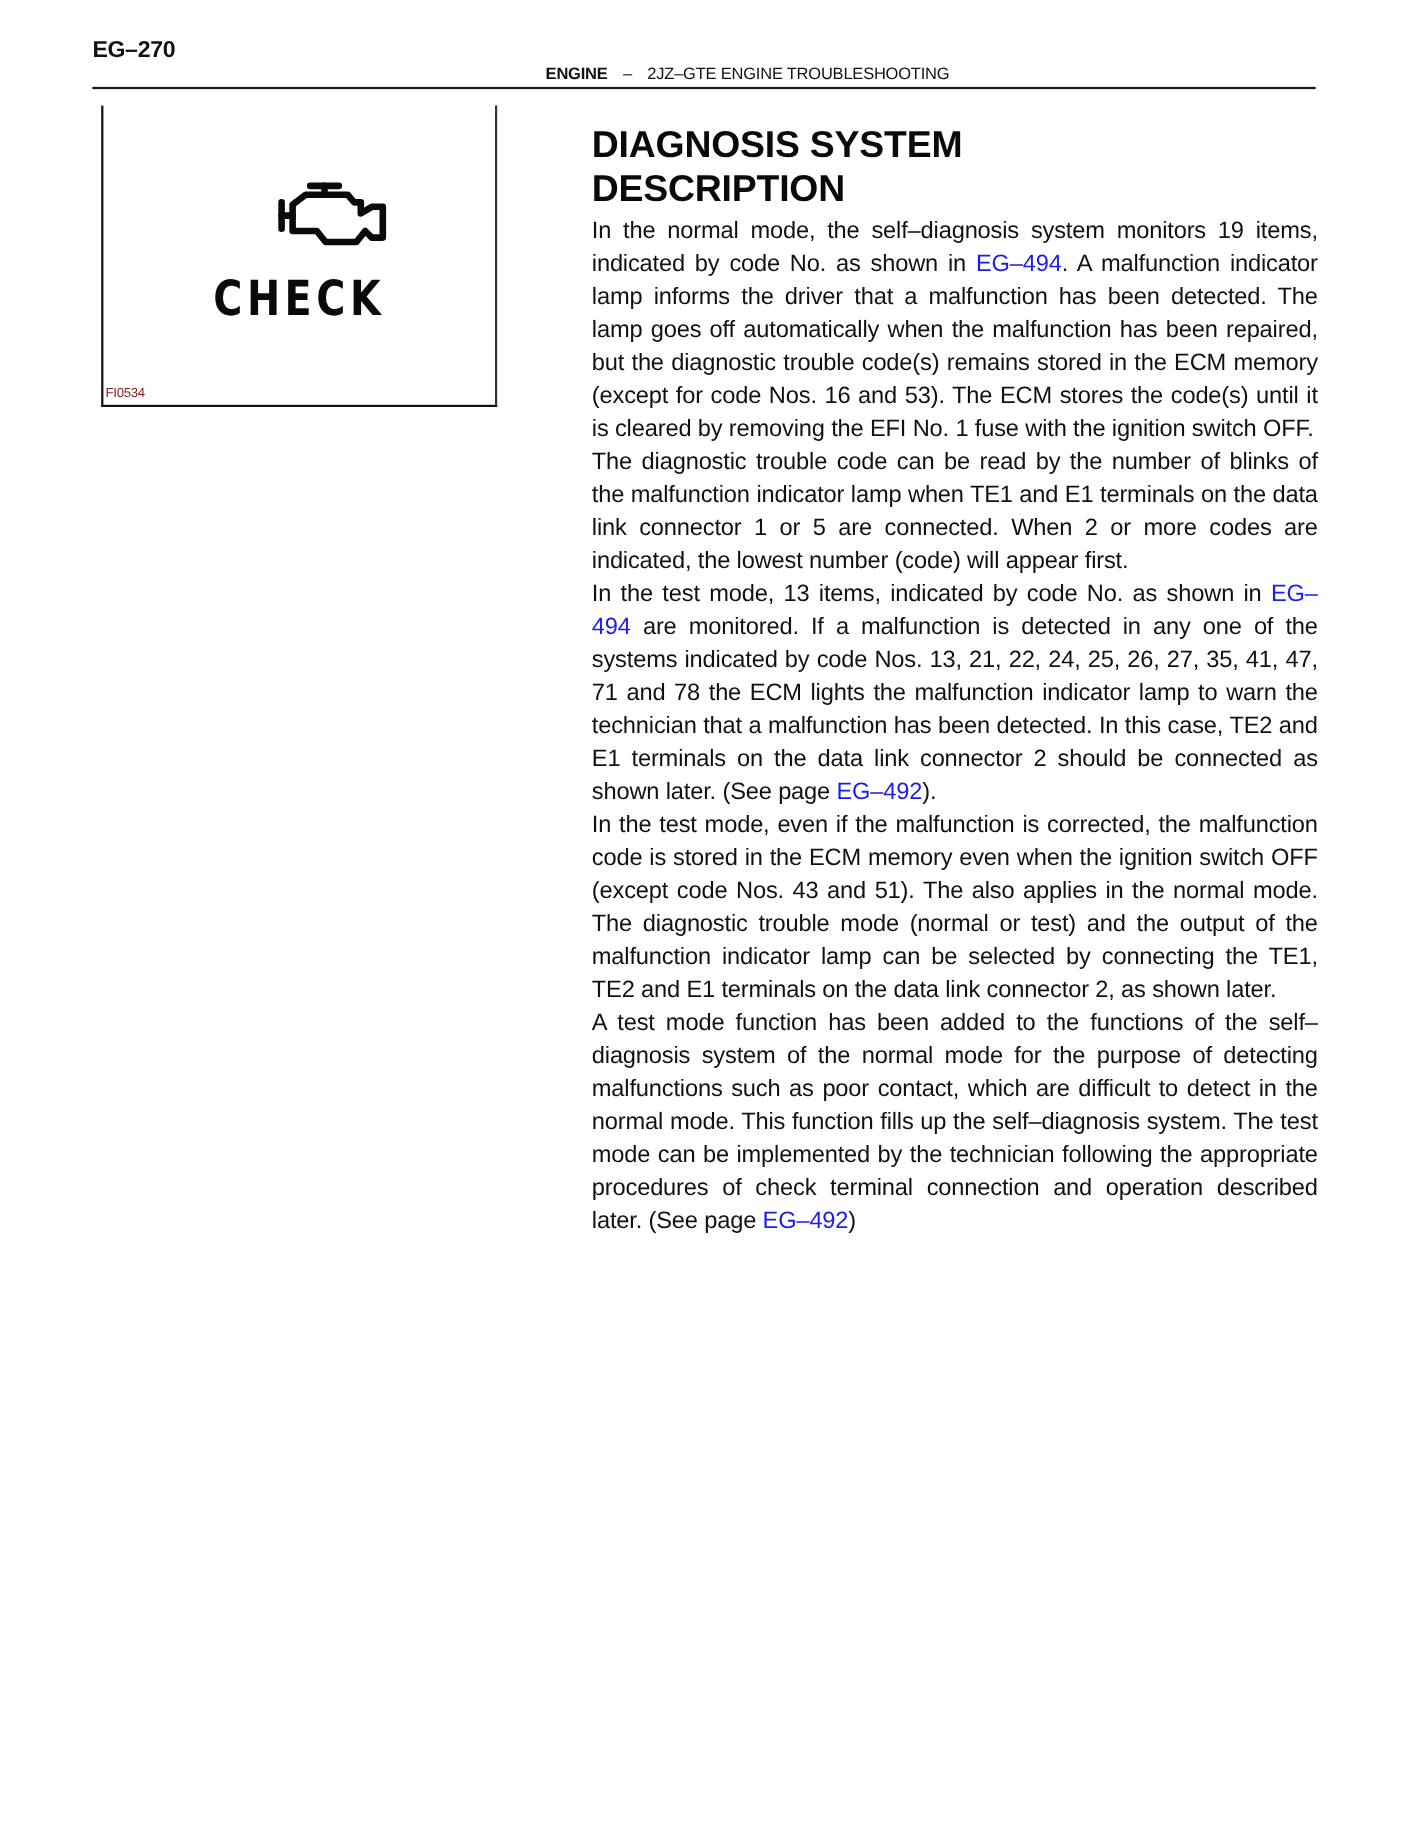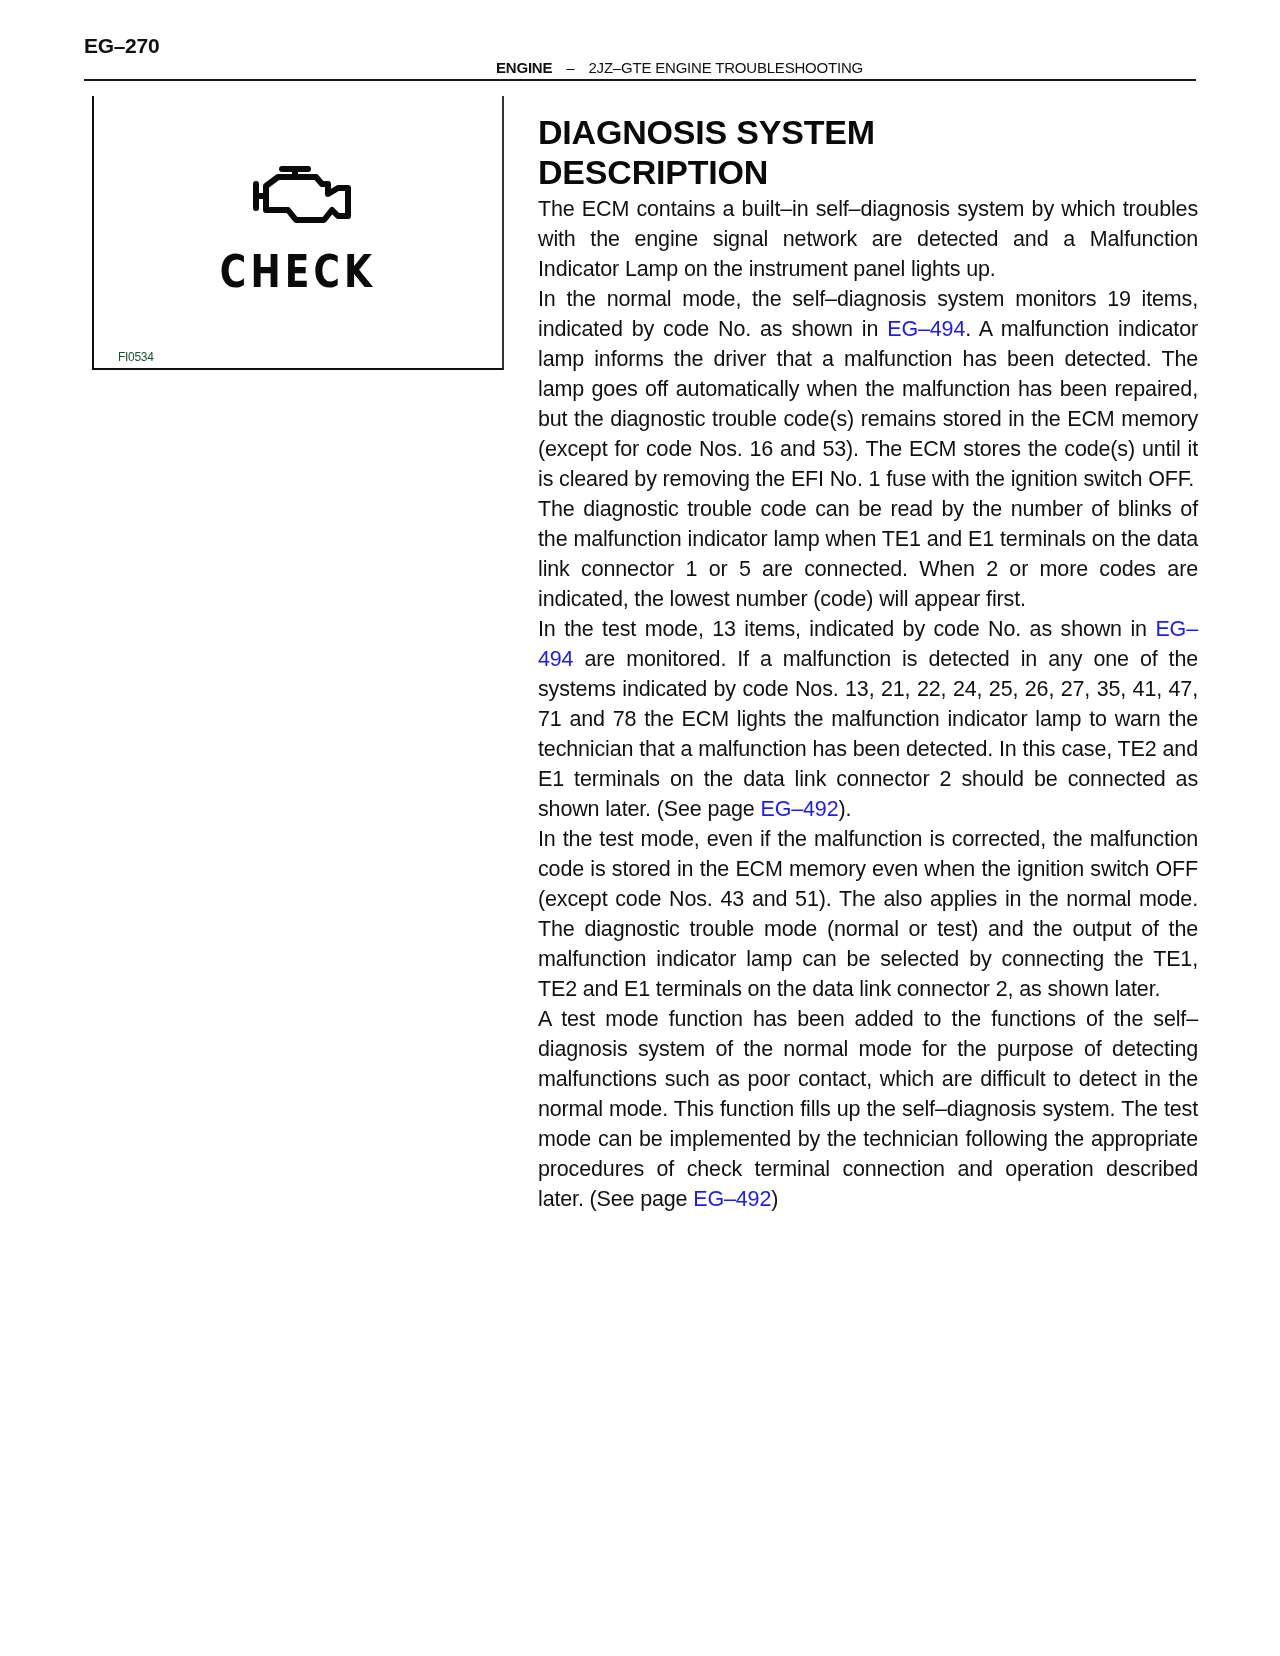--- a/index.html
+++ b/index.html
@@ -40,21 +40,21 @@
     width: 1112px;
     height: 2px;
     background: #1a1a1a;
   }
 
   
   .figure {
     position: absolute;
     left: 92px;
     top: 96px;
-    width: 412px;
+    width: 360px;
     height: 274px;
     border-left: 2px solid #111;
     border-bottom: 2px solid #111;
     border-right: 2px solid #333;
     box-sizing: border-box;
   }
   .figure .engine-icon {
     position: absolute;
     left: 158px;
     top: 68px;
@@ -70,24 +70,24 @@
     font-family: "DejaVu Sans", sans-serif;
     font-weight: bold;
     font-size: 44px;
     letter-spacing: 5px;
     transform: scaleX(0.82);
     transform-origin: 50% 50%;
     color: #0a0a0a;
   }
   .figure .fig-id {
     position: absolute;
-    left: 24px;
+    left: 2px;
     bottom: 4px;
     font-size: 12px;
-    color: #14532d;
+    color: #7f1d1d;
     letter-spacing: -0.3px;
   }
 
   
   .content {
     position: absolute;
     left: 538px;
     top: 100px;
     width: 660px;
     margin-top: 12px;
@@ -136,20 +136,19 @@
       <path d="M14 22 L26 13 L64 13 L70 20 L76 20 L76 30 L86 24 L96 24 L96 52 L86 52 L80 46 L72 56 L44 56 L36 46 L14 46 Z"></path>
     </g>
   </svg>
   <div class="check-text">CHECK</div>
   <div class="fig-id">FI0534</div>
 </div>
 
 <div class="content">
   <h1 style="width:360px;">DIAGNOSIS SYSTEM DESCRIPTION</h1>
   <div id="paragraphs">
-      <p class="para"><span>The ECM contains a built–in self–diagnosis system by which troubles with the engine signal network are detected and a Malfunction Indicator Lamp on the instrument panel lights up.</span></p>
       <p class="para"><span>In the normal mode, the self–diagnosis system monitors 19 items, indicated by code No. as shown in </span><span class="link" style="color: rgb(28, 28, 240);">EG–494</span><span>. A malfunction indicator lamp informs the driver that a malfunction has been detected. The lamp goes off automatically when the malfunction has been repaired, but the diagnostic trouble code(s) remains stored in the ECM memory (except for code Nos. 16 and 53). The ECM stores the code(s) until it is cleared by removing the EFI No. 1 fuse with the ignition switch OFF.</span></p>
       <p class="para"><span>The diagnostic trouble code can be read by the number of blinks of the malfunction indicator lamp when TE1 and E1 terminals on the data link connector 1 or 5 are connected. When 2 or more codes are indicated, the lowest number (code) will appear first.</span></p>
       <p class="para"><span>In the test mode, 13 items, indicated by code No. as shown in </span><span class="link" style="color: rgb(28, 28, 240);">EG–494</span><span> are monitored. If a malfunction is detected in any one of the systems indicated by code Nos. 13, 21, 22, 24, 25, 26, 27, 35, 41, 47, 71 and 78 the ECM lights the malfunction indicator lamp to warn the technician that a malfunction has been detected. In this case, TE2 and E1 terminals on the data link connector 2 should be connected as shown later. (See page </span><span class="link" style="color: rgb(28, 28, 240);">EG–492</span><span>).</span></p>
       <p class="para"><span>In the test mode, even if the malfunction is corrected, the malfunction code is stored in the ECM memory even when the ignition switch OFF (except code Nos. 43 and 51). The also applies in the normal mode. The diagnostic trouble mode (normal or test) and the output of the malfunction indicator lamp can be selected by connecting the TE1, TE2 and E1 terminals on the data link connector 2, as shown later.</span></p>
       <p class="para"><span>A test mode function has been added to the functions of the self–diagnosis system of the normal mode for the purpose of detecting malfunctions such as poor contact, which are difficult to detect in the normal mode. This function fills up the self–diagnosis system. The test mode can be implemented by the technician following the appropriate procedures of check terminal connection and operation described later. (See page </span><span class="link" style="color: rgb(28, 28, 240);">EG–492</span><span>)</span></p>
     </div>
 </div>
 
 </body></html>

